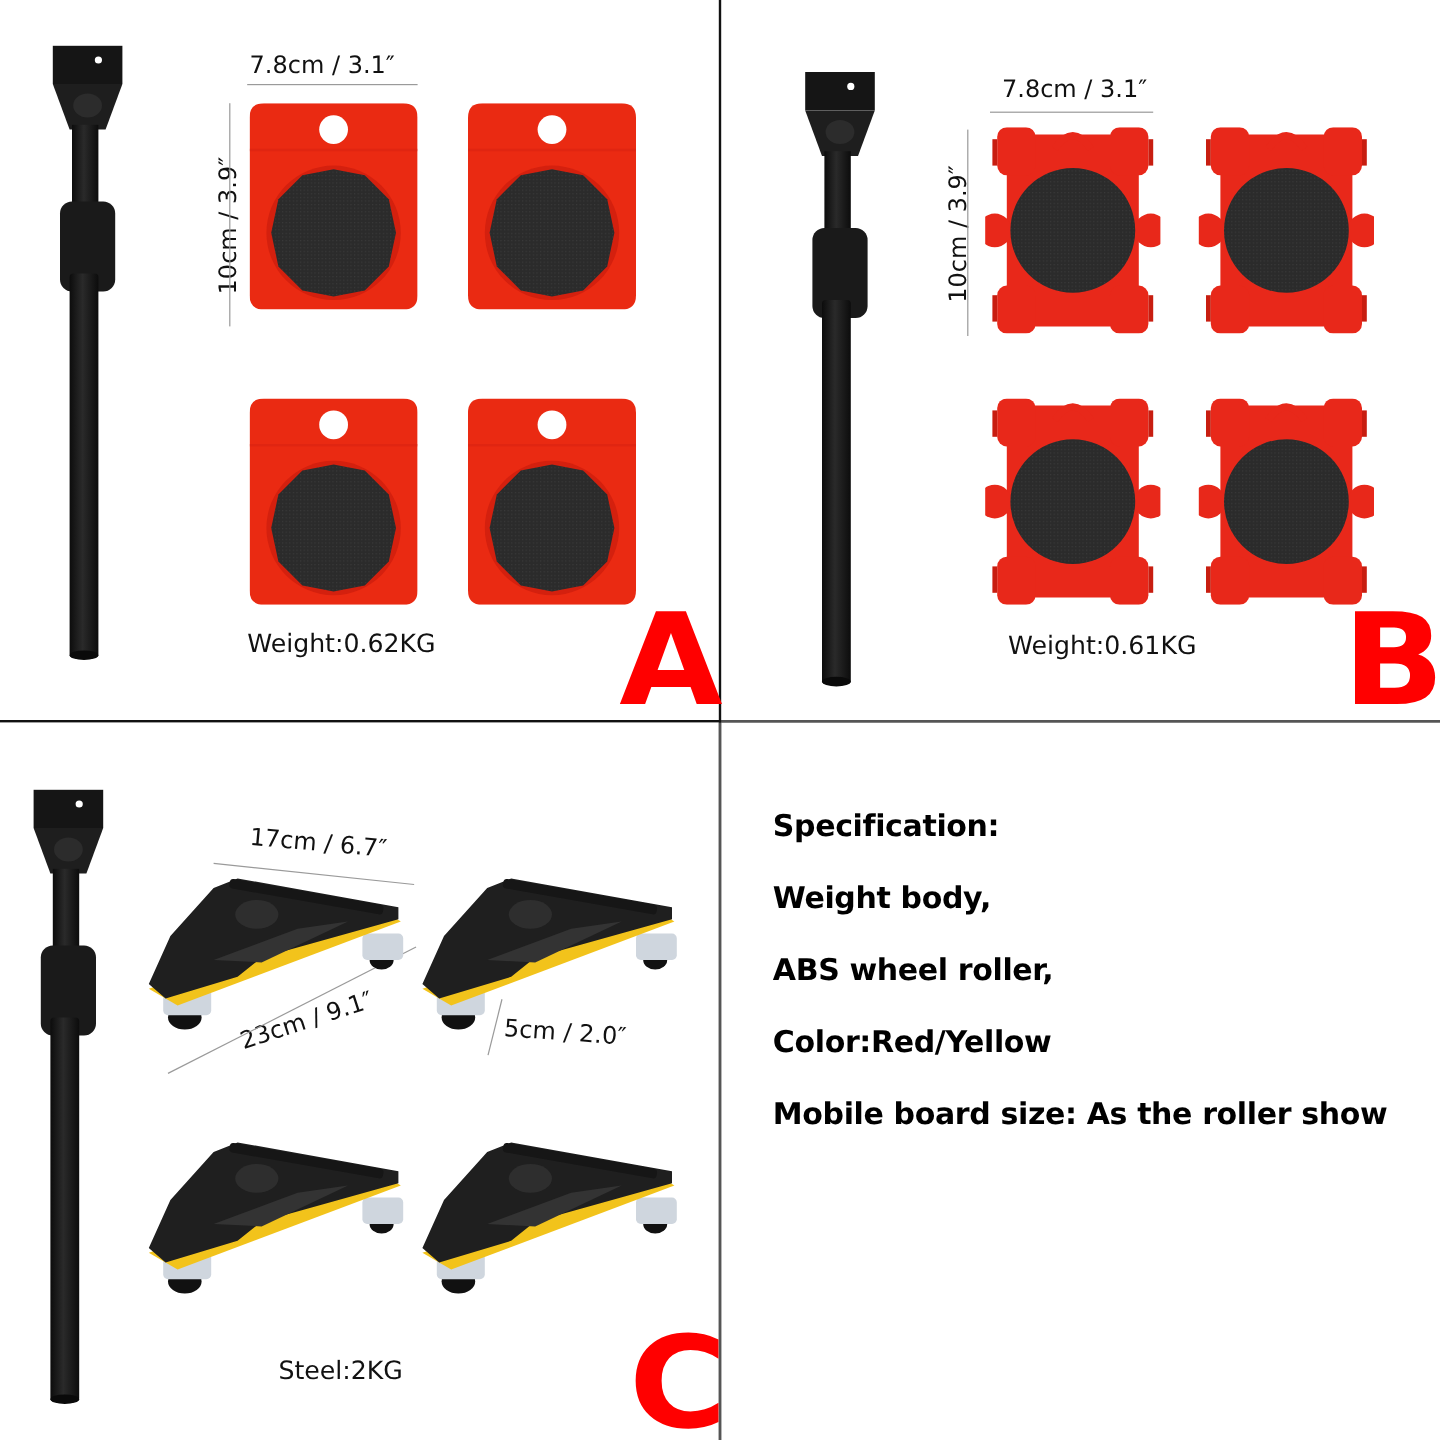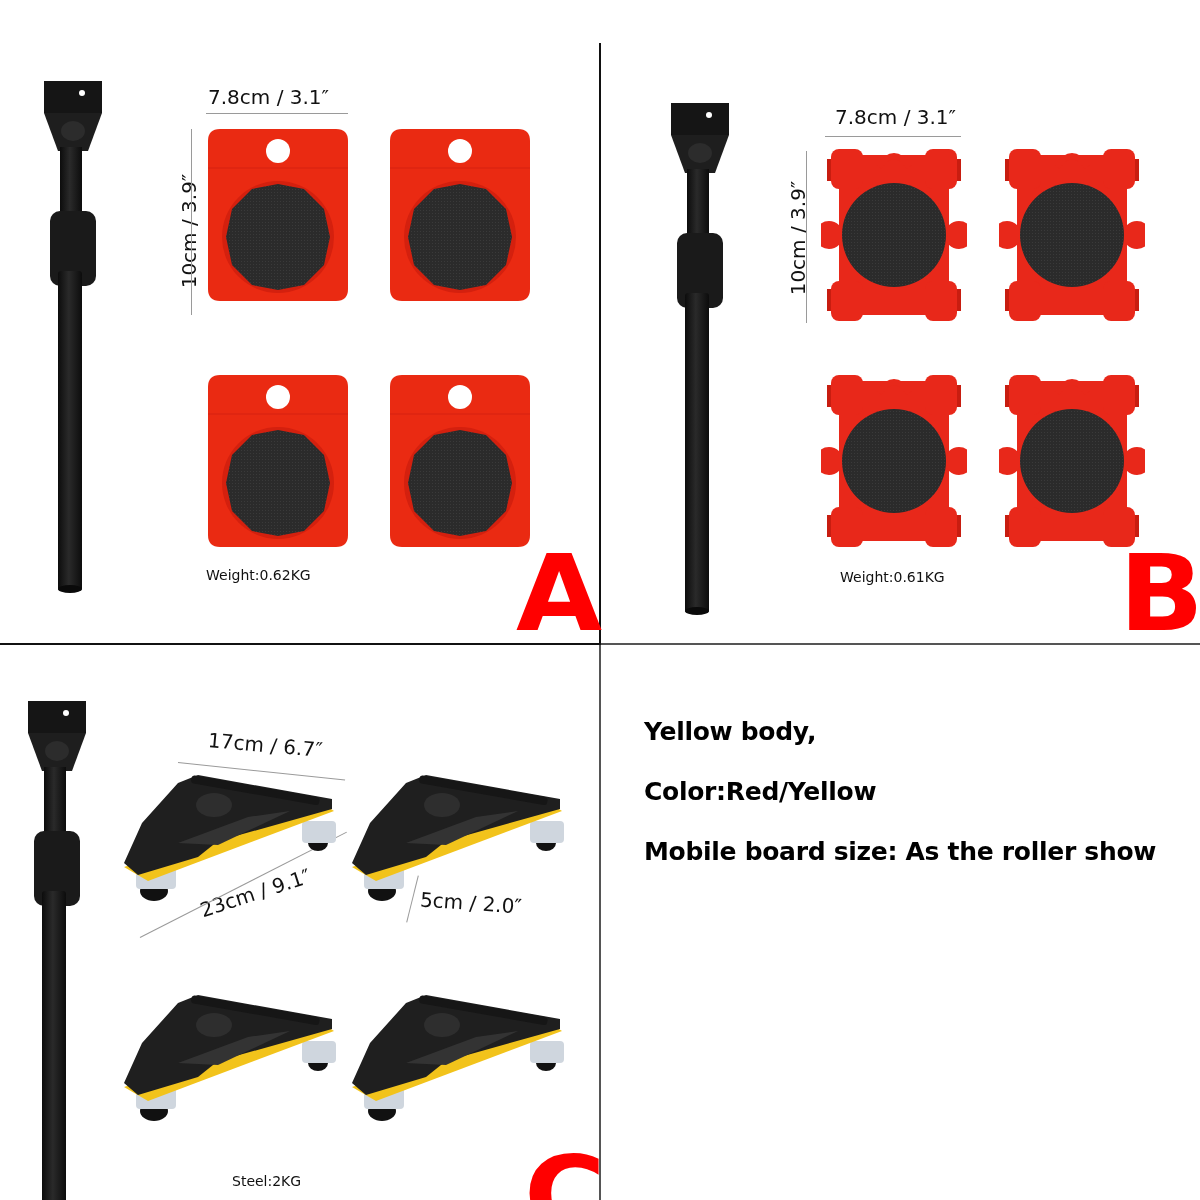--- a/index.html
+++ b/index.html
@@ -1,34 +1,34 @@
 <!DOCTYPE html>
 <html><head>
 <meta charset="utf-8">
 <style>
   html, body { margin: 0; padding: 0; background: #ffffff; }
   body { width: 1200px; height: 1200px; position: relative; overflow: hidden; font-family: "Liberation Sans", sans-serif; }
-  .page { position: absolute; left: 0; top: 0; width: 1200px; height: 896px; background: #fff; margin-top: 43px; }
+  .page { position: absolute; left: 0; top: 0; width: 1200px; height: 896px; background: #fff; }
   .vline { position: absolute; left: 599px; top: 0; width: 2px; height: 1200px; background: #111; }
   .hline { position: absolute; left: 0; top: 600px; width: 1200px; height: 2px; background: #111; }
   .vline.lower { background: #555; top: 602px; height: 598px; }
   .hline.right { background: #555; left: 601px; width: 599px; }
 
   .panel { position: absolute; width: 598px; height: 598px; }
   #panel-a { left: 0; top: 0; }
   #panel-b { left: 601px; top: 0; }
   #panel-c { left: 0; top: 602px; }
   #panel-d { left: 601px; top: 602px; }
 
   .big-letter { position: absolute; color: #ff0000; font-family: "DejaVu Sans", sans-serif; font-weight: 900; font-size: 106px; line-height: 1; letter-spacing: -2px; transform: scaleX(1.05); }
 
   .dim-label { position: absolute; font-family: "DejaVu Sans", sans-serif; font-size: 20px; color: #111; white-space: nowrap; }
   .dim-line { position: absolute; background: #9a9a9a; }
 
-  .weight { position: absolute; font-family: "DejaVu Sans", sans-serif; font-size: 14px; color: #111; white-space: nowrap; }
+  .weight { position: absolute; font-family: "DejaVu Sans", sans-serif; font-size: 21px; color: #111; white-space: nowrap; }
 
   
   .handle { position: absolute; width: 80px; height: 520px; }
   .handle svg { width: 100%; height: 100%; display: block; }
 
   
   .pad-a { position: absolute; width: 140px; height: 172px; }
   .pad-a svg, .pad-b svg, .caster svg { width: 100%; height: 100%; display: block; }
   .pad-b { position: absolute; width: 146px; height: 172px; }
   .caster { position: absolute; width: 232px; height: 132px; }
@@ -207,18 +207,20 @@
           <use href="#caster-sym"></use>
         </svg>
       </div>
 
     <div class="weight" style="left:232px; top:528px;">Steel:2KG</div>
     <div class="big-letter" style="left:526px; top:498px;">C</div>
   </div>
 
   <div class="panel" id="panel-d">
     <ul class="spec-list">
-      <li>Yellow body,</li>
+      <li>Specification:</li>
+      <li>Weight body,</li>
+      <li>ABS wheel roller,</li>
       <li>Color:Red/Yellow</li>
       <li>Mobile board size: As the roller show</li>
     </ul>
   </div>
 </div>
 
 </body></html>

